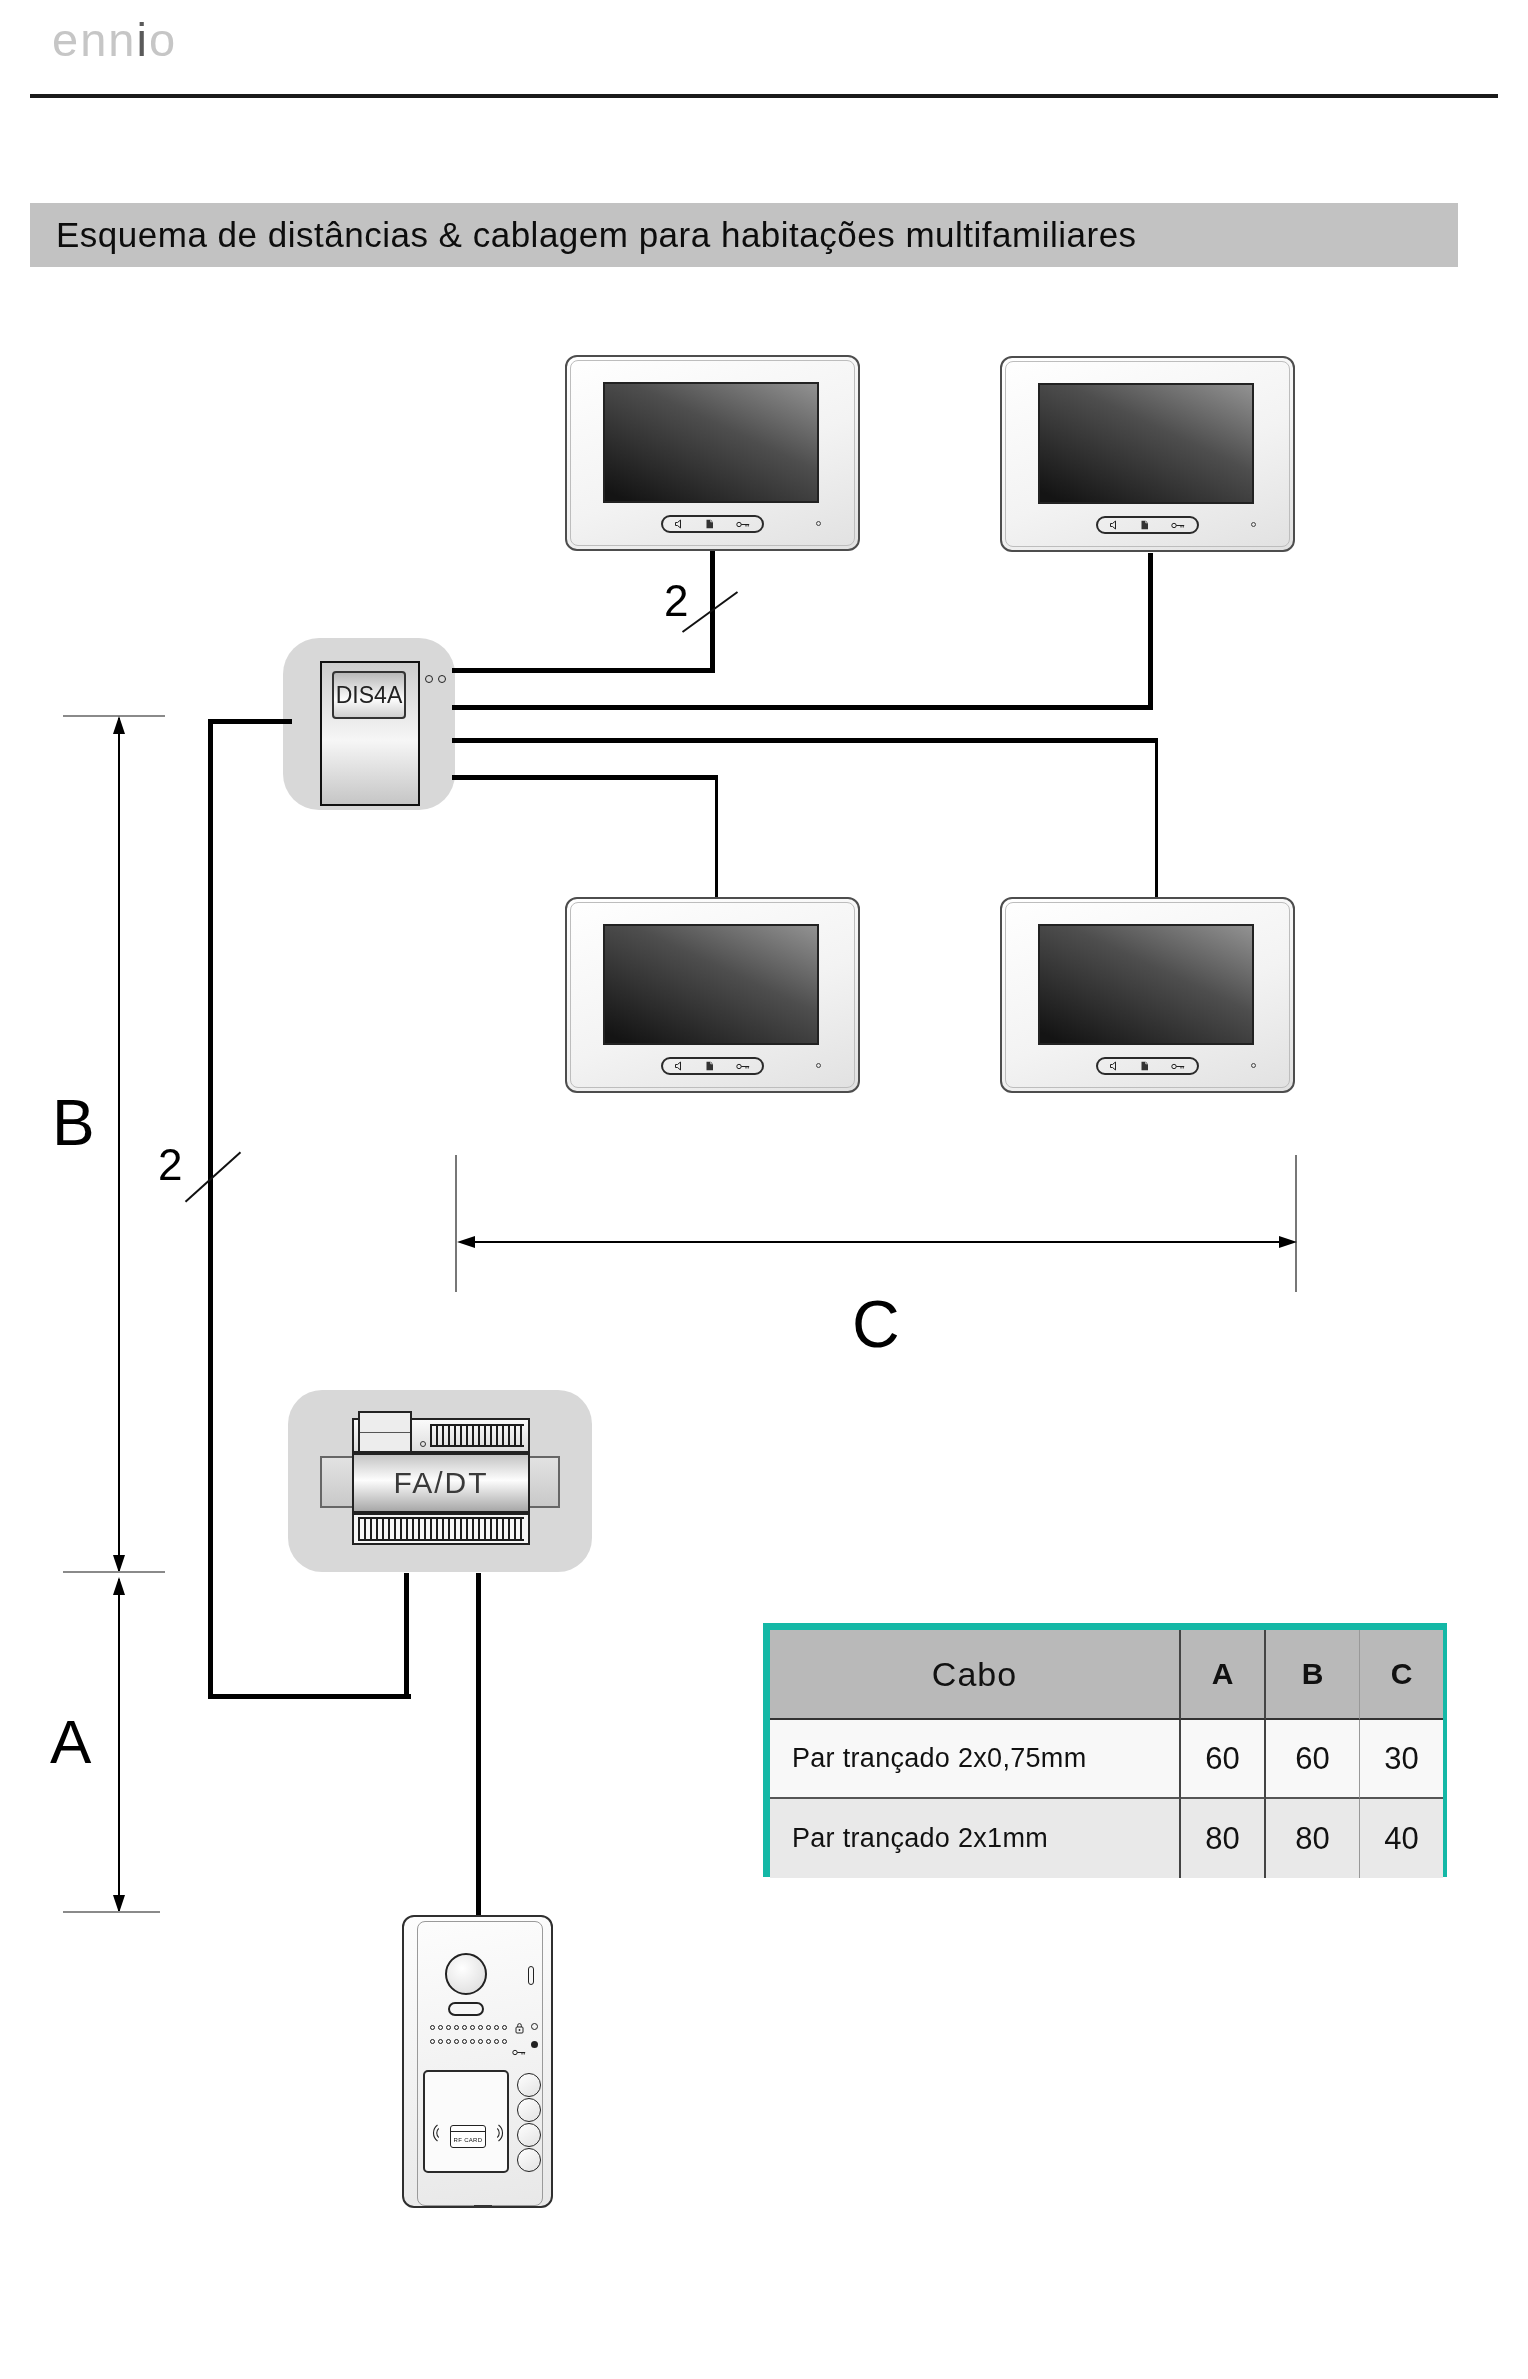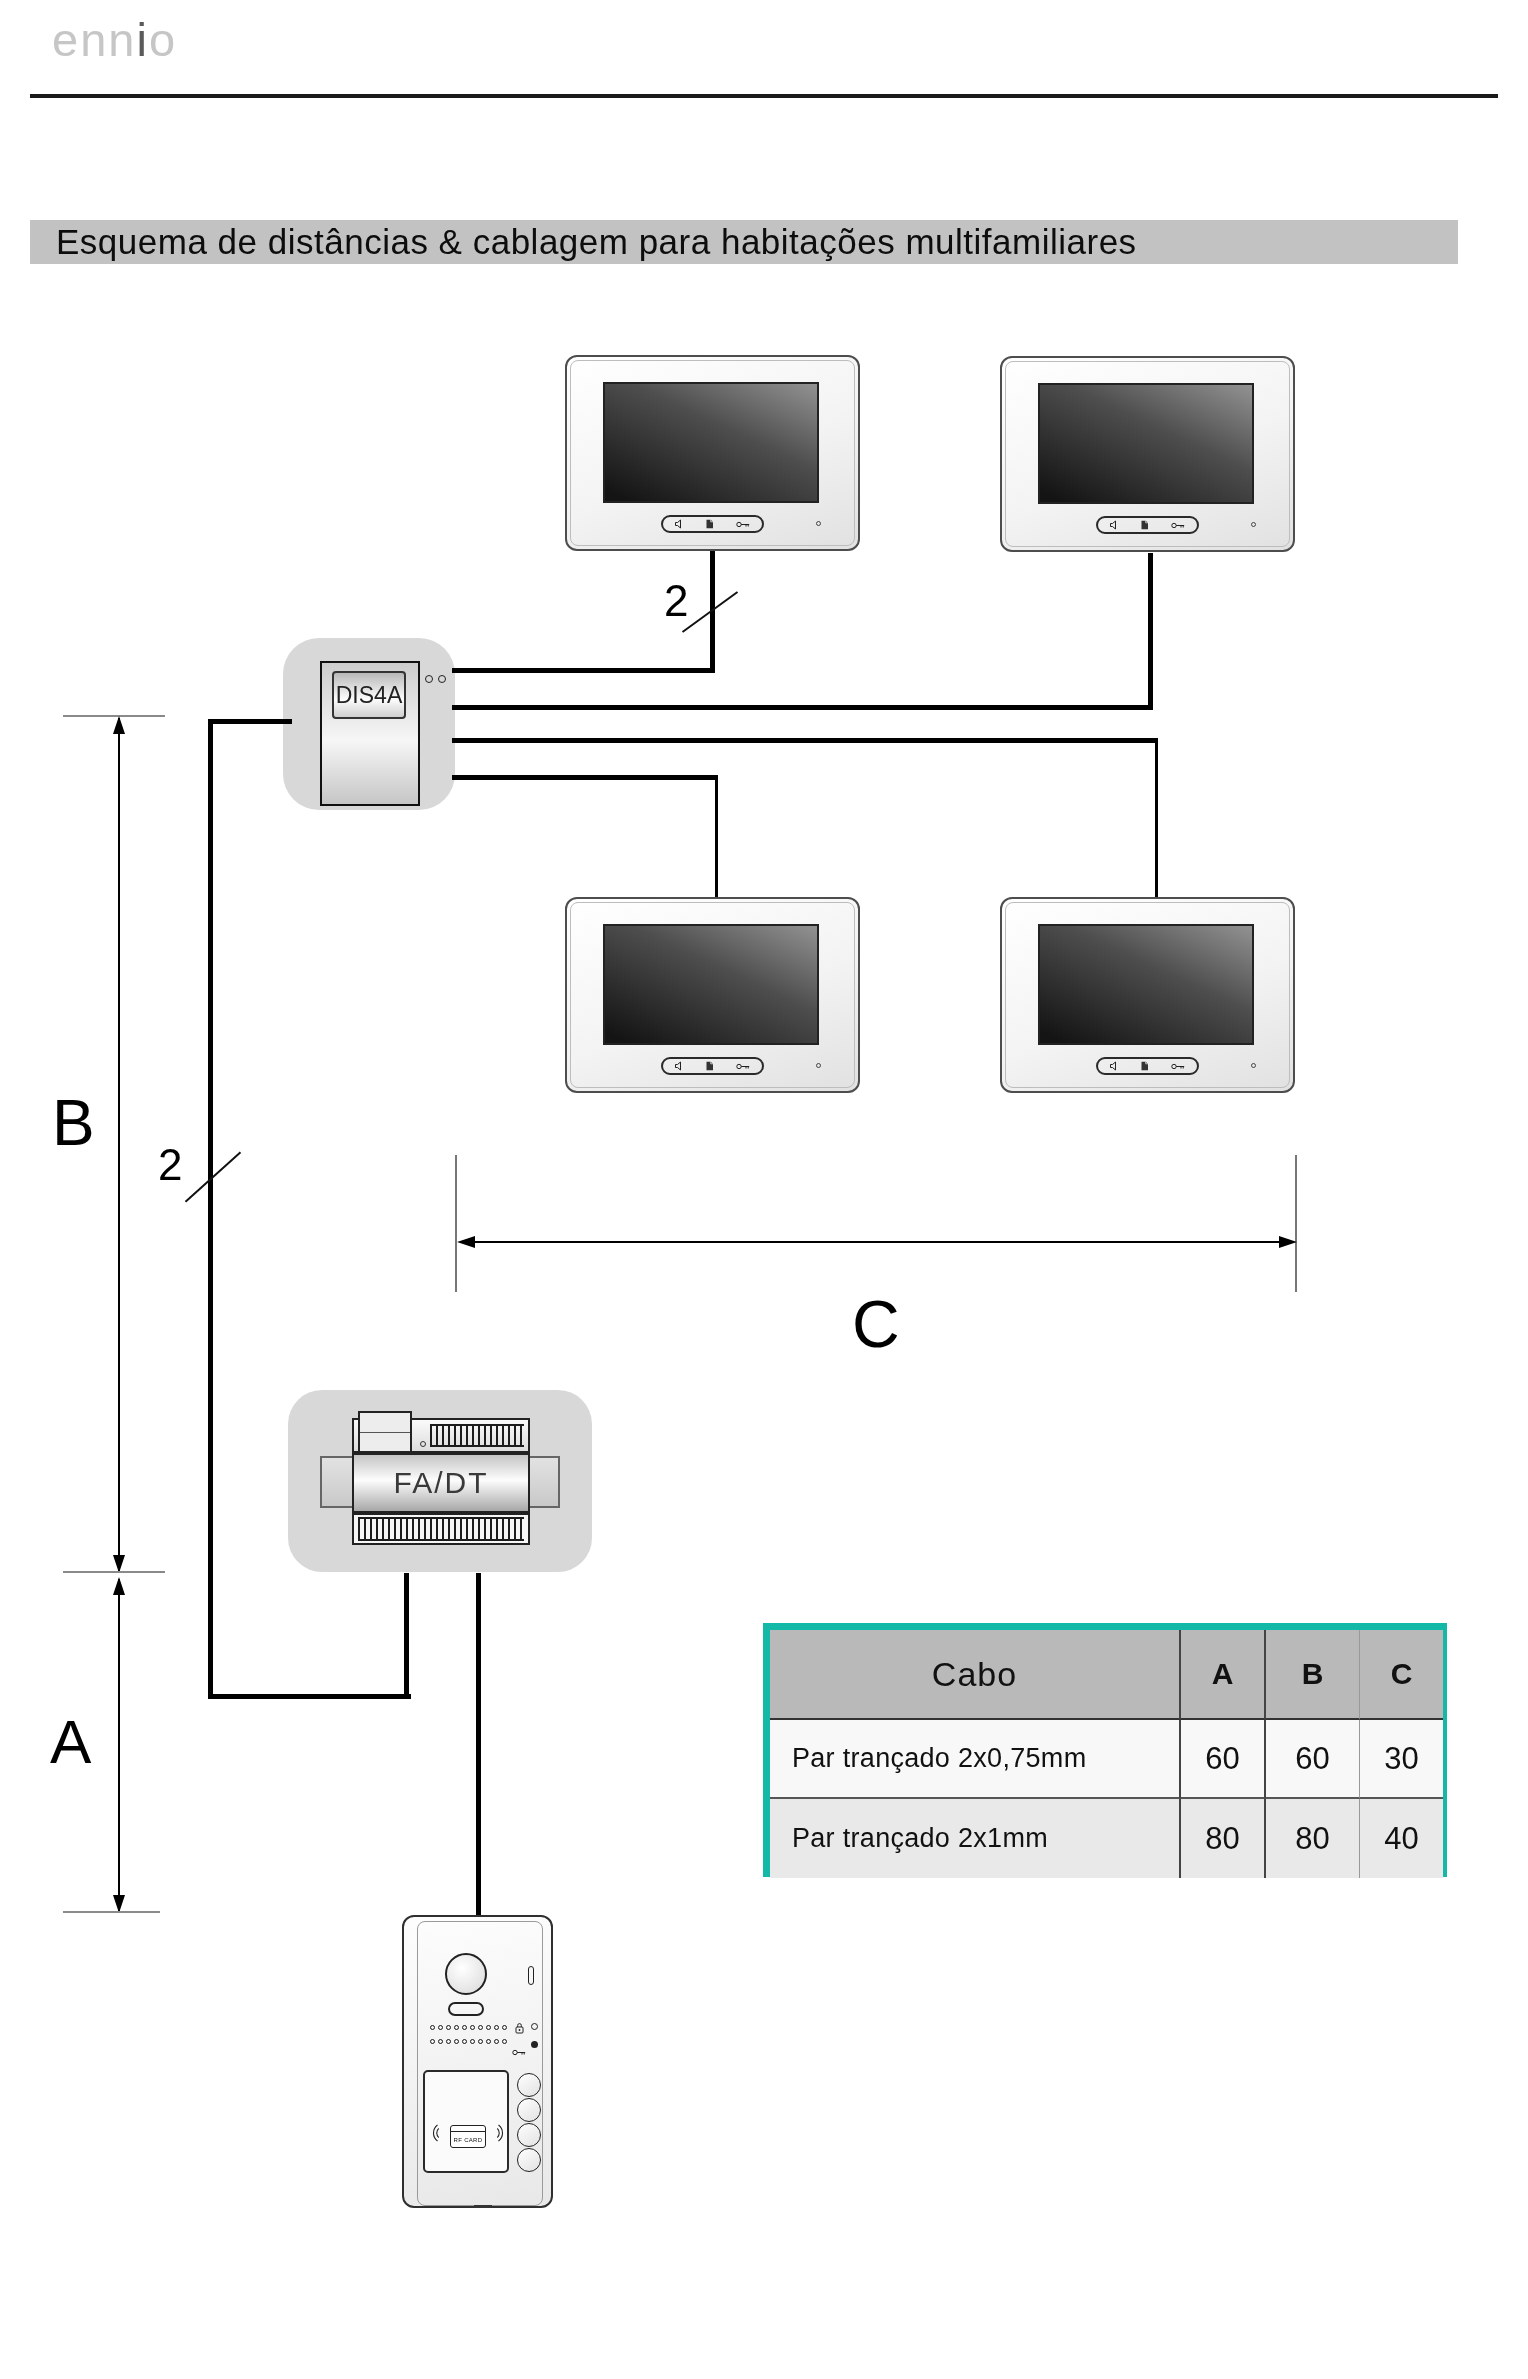--- a/index.html
+++ b/index.html
@@ -98,21 +98,21 @@
   .footer{font-size:33px;letter-spacing:2.5px;color:#8c8c8c;white-space:nowrap;}
 </style>
 </head>
 <body>
 
 <div id="page">
 
   <div class="abs logo" style="left:52px;top:12px;"><span>enn</span><span class="accent">i</span><span>o</span></div>
   <div class="abs rule" style="left:30px;top:94px;width:1468px;height:4px;"></div>
 
-  <div class="abs titlebar" style="left:30px;top:220px;width:1428px;height:44px;">
+  <div class="abs titlebar" style="left:30px;top:203px;width:1428px;height:64px;">
     <span>Esquema de distâncias &amp; cablagem para habitações multifamiliares</span>
   </div>
 
   <div class="abs pod" style="left:283px;top:638px;width:172px;height:172px;"></div>
   <div class="abs pod" style="left:288px;top:1390px;width:304px;height:182px;border-radius:34px;"></div>
 
   <div class="abs wire" style="left:452px;top:668px;width:263px;height:5px;"></div>
   <div class="abs wire" style="left:710px;top:551px;width:5px;height:122px;"></div>
   <div class="abs wire" style="left:452px;top:705px;width:701px;height:5px;"></div>
   <div class="abs wire" style="left:1148px;top:553px;width:5px;height:157px;"></div>

